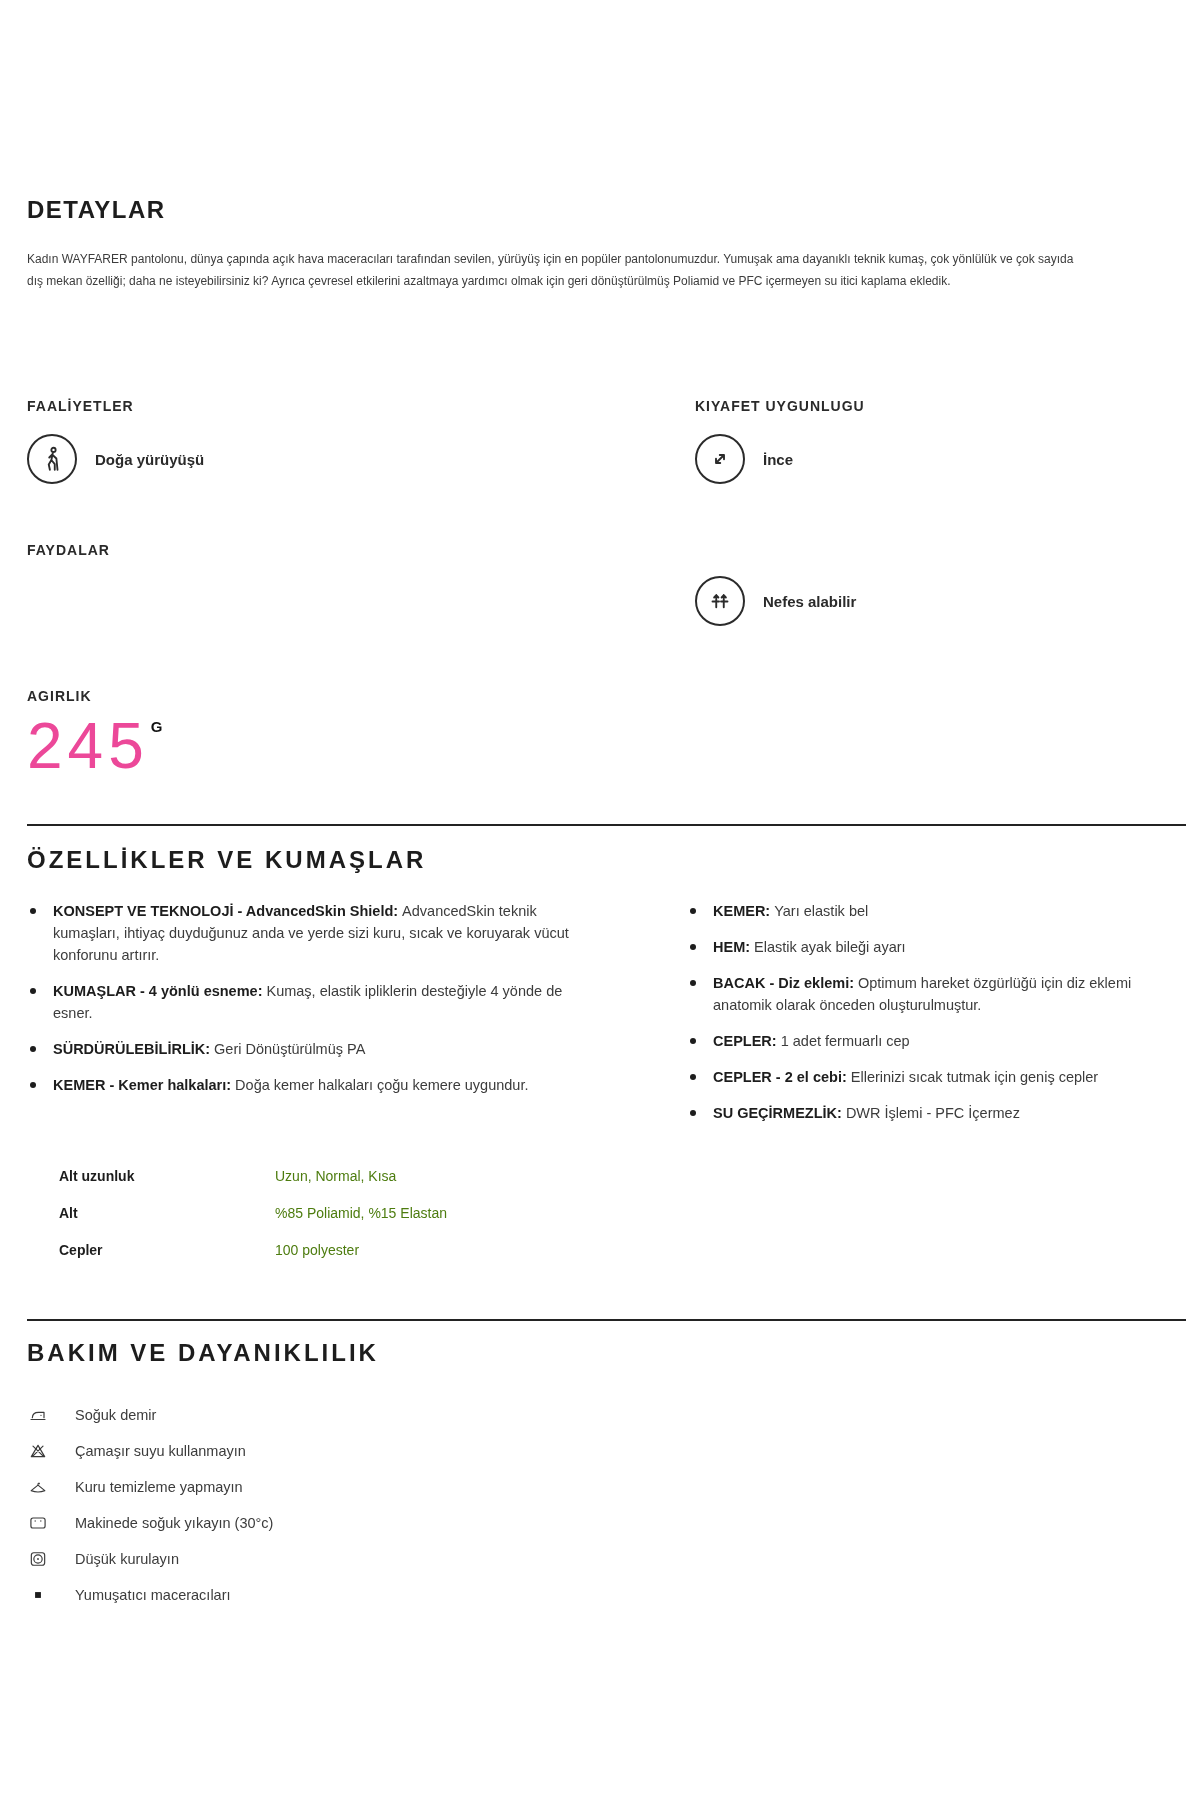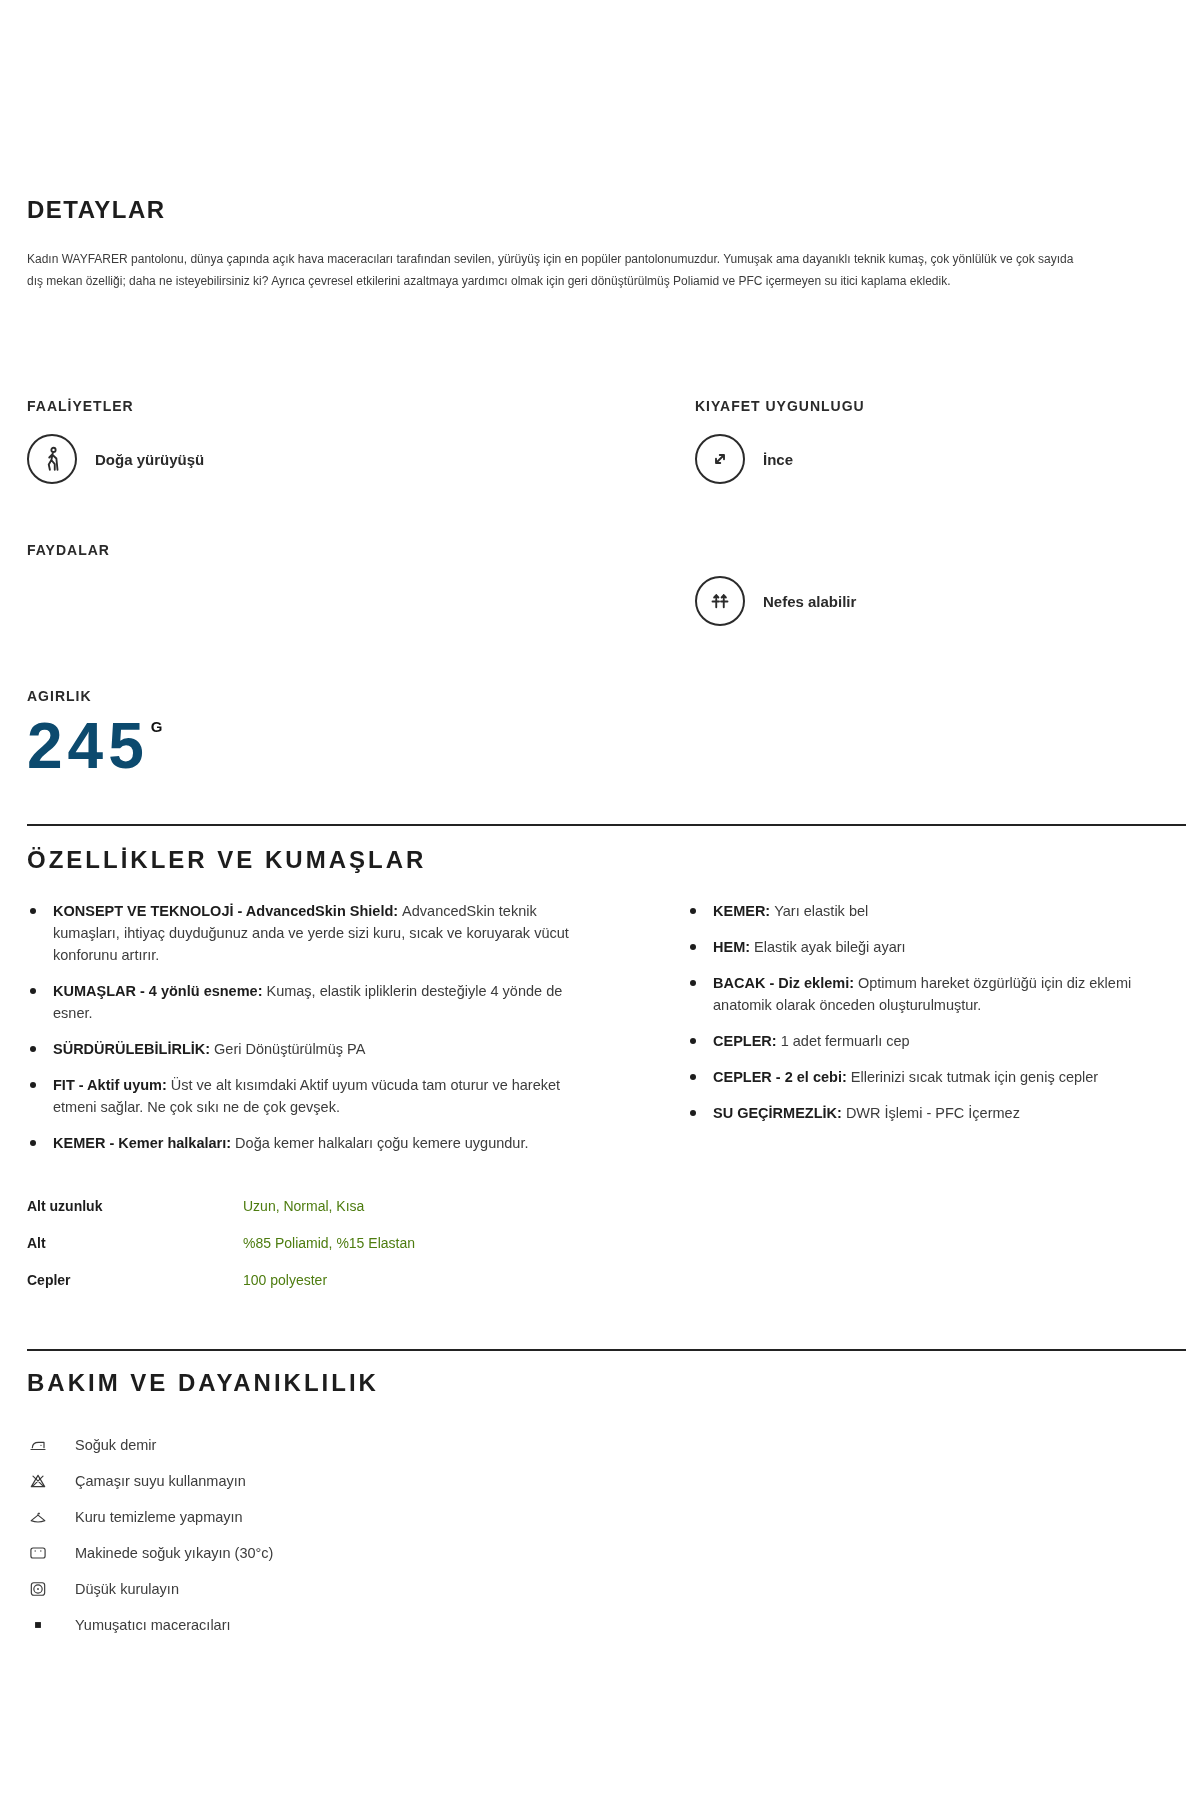--- a/index.html
+++ b/index.html
@@ -36,21 +36,21 @@
     display:flex; align-items:center; justify-content:center; flex:0 0 auto;
   }
   .circle svg { width:30px; height:30px; stroke:#2b2b2b; fill:none;
     stroke-width:1.5; stroke-linecap:round; stroke-linejoin:round; }
   .icon-label { margin-left:18px; font-size:15px; font-weight:700; color:#2a2a2a; }
 
   
   .weight { margin-top:62px; }
   .weight-value { margin-top:10px; display:flex; align-items:flex-start; }
   .weight-value .num {
-    font-size:64px; font-weight:700; letter-spacing:5px; color:#0c4a6e;
+    font-size:64px; font-weight:400; letter-spacing:5px; color:#ec4899;
     line-height:64px;
   }
   .weight-value .unit {
     font-size:15px; font-weight:800; color:#111; margin-top:4px; margin-left:2px;
   }
 
   .divider { border:none; border-top:2px solid #232323; margin-top:46px; }
 
   
   .features { margin-top:20px; }
@@ -65,21 +65,21 @@
     font-size:14.5px; line-height:22px;
   }
   ul.feature-list li::before {
     content:""; position:absolute; left:3px; top:8px;
     width:6px; height:6px; border-radius:50%; background:#1d1d1d;
   }
   .feat-bold { font-weight:800; color:#1d1d1d; margin-right:4px; }
   .feat-text { color:#3c3c3c; }
 
   
-  .materials { margin-top:30px; }
+  .materials { margin-top:30px;margin-left:32px; }
   .materials .row { display:flex; align-items:baseline; height:37px; }
   .materials .label { width:216px; font-size:14px; font-weight:800; color:#1d1d1d; }
   .materials .value { font-size:14px; color:#4d7c0f; }
 
   
   .care { margin-top:18px; }
   .care-list { list-style:none; margin-top:30px; }
   .care-list li { display:flex; align-items:center; height:36px; }
   .care-icon { width:22px; display:flex; justify-content:center; flex:0 0 auto; }
   .care-icon svg { width:20px; height:20px; stroke:#3a3a3a; fill:none;
@@ -150,21 +150,20 @@
 
   <hr class="divider">
 
   <section class="features">
     <h2 class="h-lg" style="letter-spacing:3px;">ÖZELLİKLER VE KUMAŞLAR</h2>
     <div class="features-grid">
       <ul class="feature-list">
         <li><span class="feat-bold">KONSEPT VE TEKNOLOJİ - AdvancedSkin Shield:</span><span class="feat-text">AdvancedSkin teknik kumaşları, ihtiyaç duyduğunuz anda ve yerde sizi kuru, sıcak ve koruyarak vücut konforunu artırır.</span></li>
         <li><span class="feat-bold">KUMAŞLAR - 4 yönlü esneme:</span><span class="feat-text">Kumaş, elastik ipliklerin desteğiyle 4 yönde de esner.</span></li>
         <li><span class="feat-bold">SÜRDÜRÜLEBİLİRLİK:</span><span class="feat-text">Geri Dönüştürülmüş PA</span></li>
-        <li><span class="feat-bold">FIT - Aktif uyum:</span><span class="feat-text">Üst ve alt kısımdaki Aktif uyum vücuda tam oturur ve hareket etmeni sağlar. Ne çok sıkı ne de çok gevşek.</span></li>
         <li><span class="feat-bold">KEMER - Kemer halkaları:</span><span class="feat-text">Doğa kemer halkaları çoğu kemere uygundur.</span></li>
       </ul>
       <ul class="feature-list">
         <li><span class="feat-bold">KEMER:</span><span class="feat-text">Yarı elastik bel</span></li>
         <li><span class="feat-bold">HEM:</span><span class="feat-text">Elastik ayak bileği ayarı</span></li>
         <li><span class="feat-bold">BACAK - Diz eklemi:</span><span class="feat-text">Optimum hareket özgürlüğü için diz eklemi anatomik olarak önceden oluşturulmuştur.</span></li>
         <li><span class="feat-bold">CEPLER:</span><span class="feat-text">1 adet fermuarlı cep</span></li>
         <li><span class="feat-bold">CEPLER - 2 el cebi:</span><span class="feat-text">Ellerinizi sıcak tutmak için geniş cepler</span></li>
         <li><span class="feat-bold">SU GEÇİRMEZLİK:</span><span class="feat-text">DWR İşlemi - PFC İçermez</span></li>
       </ul>

